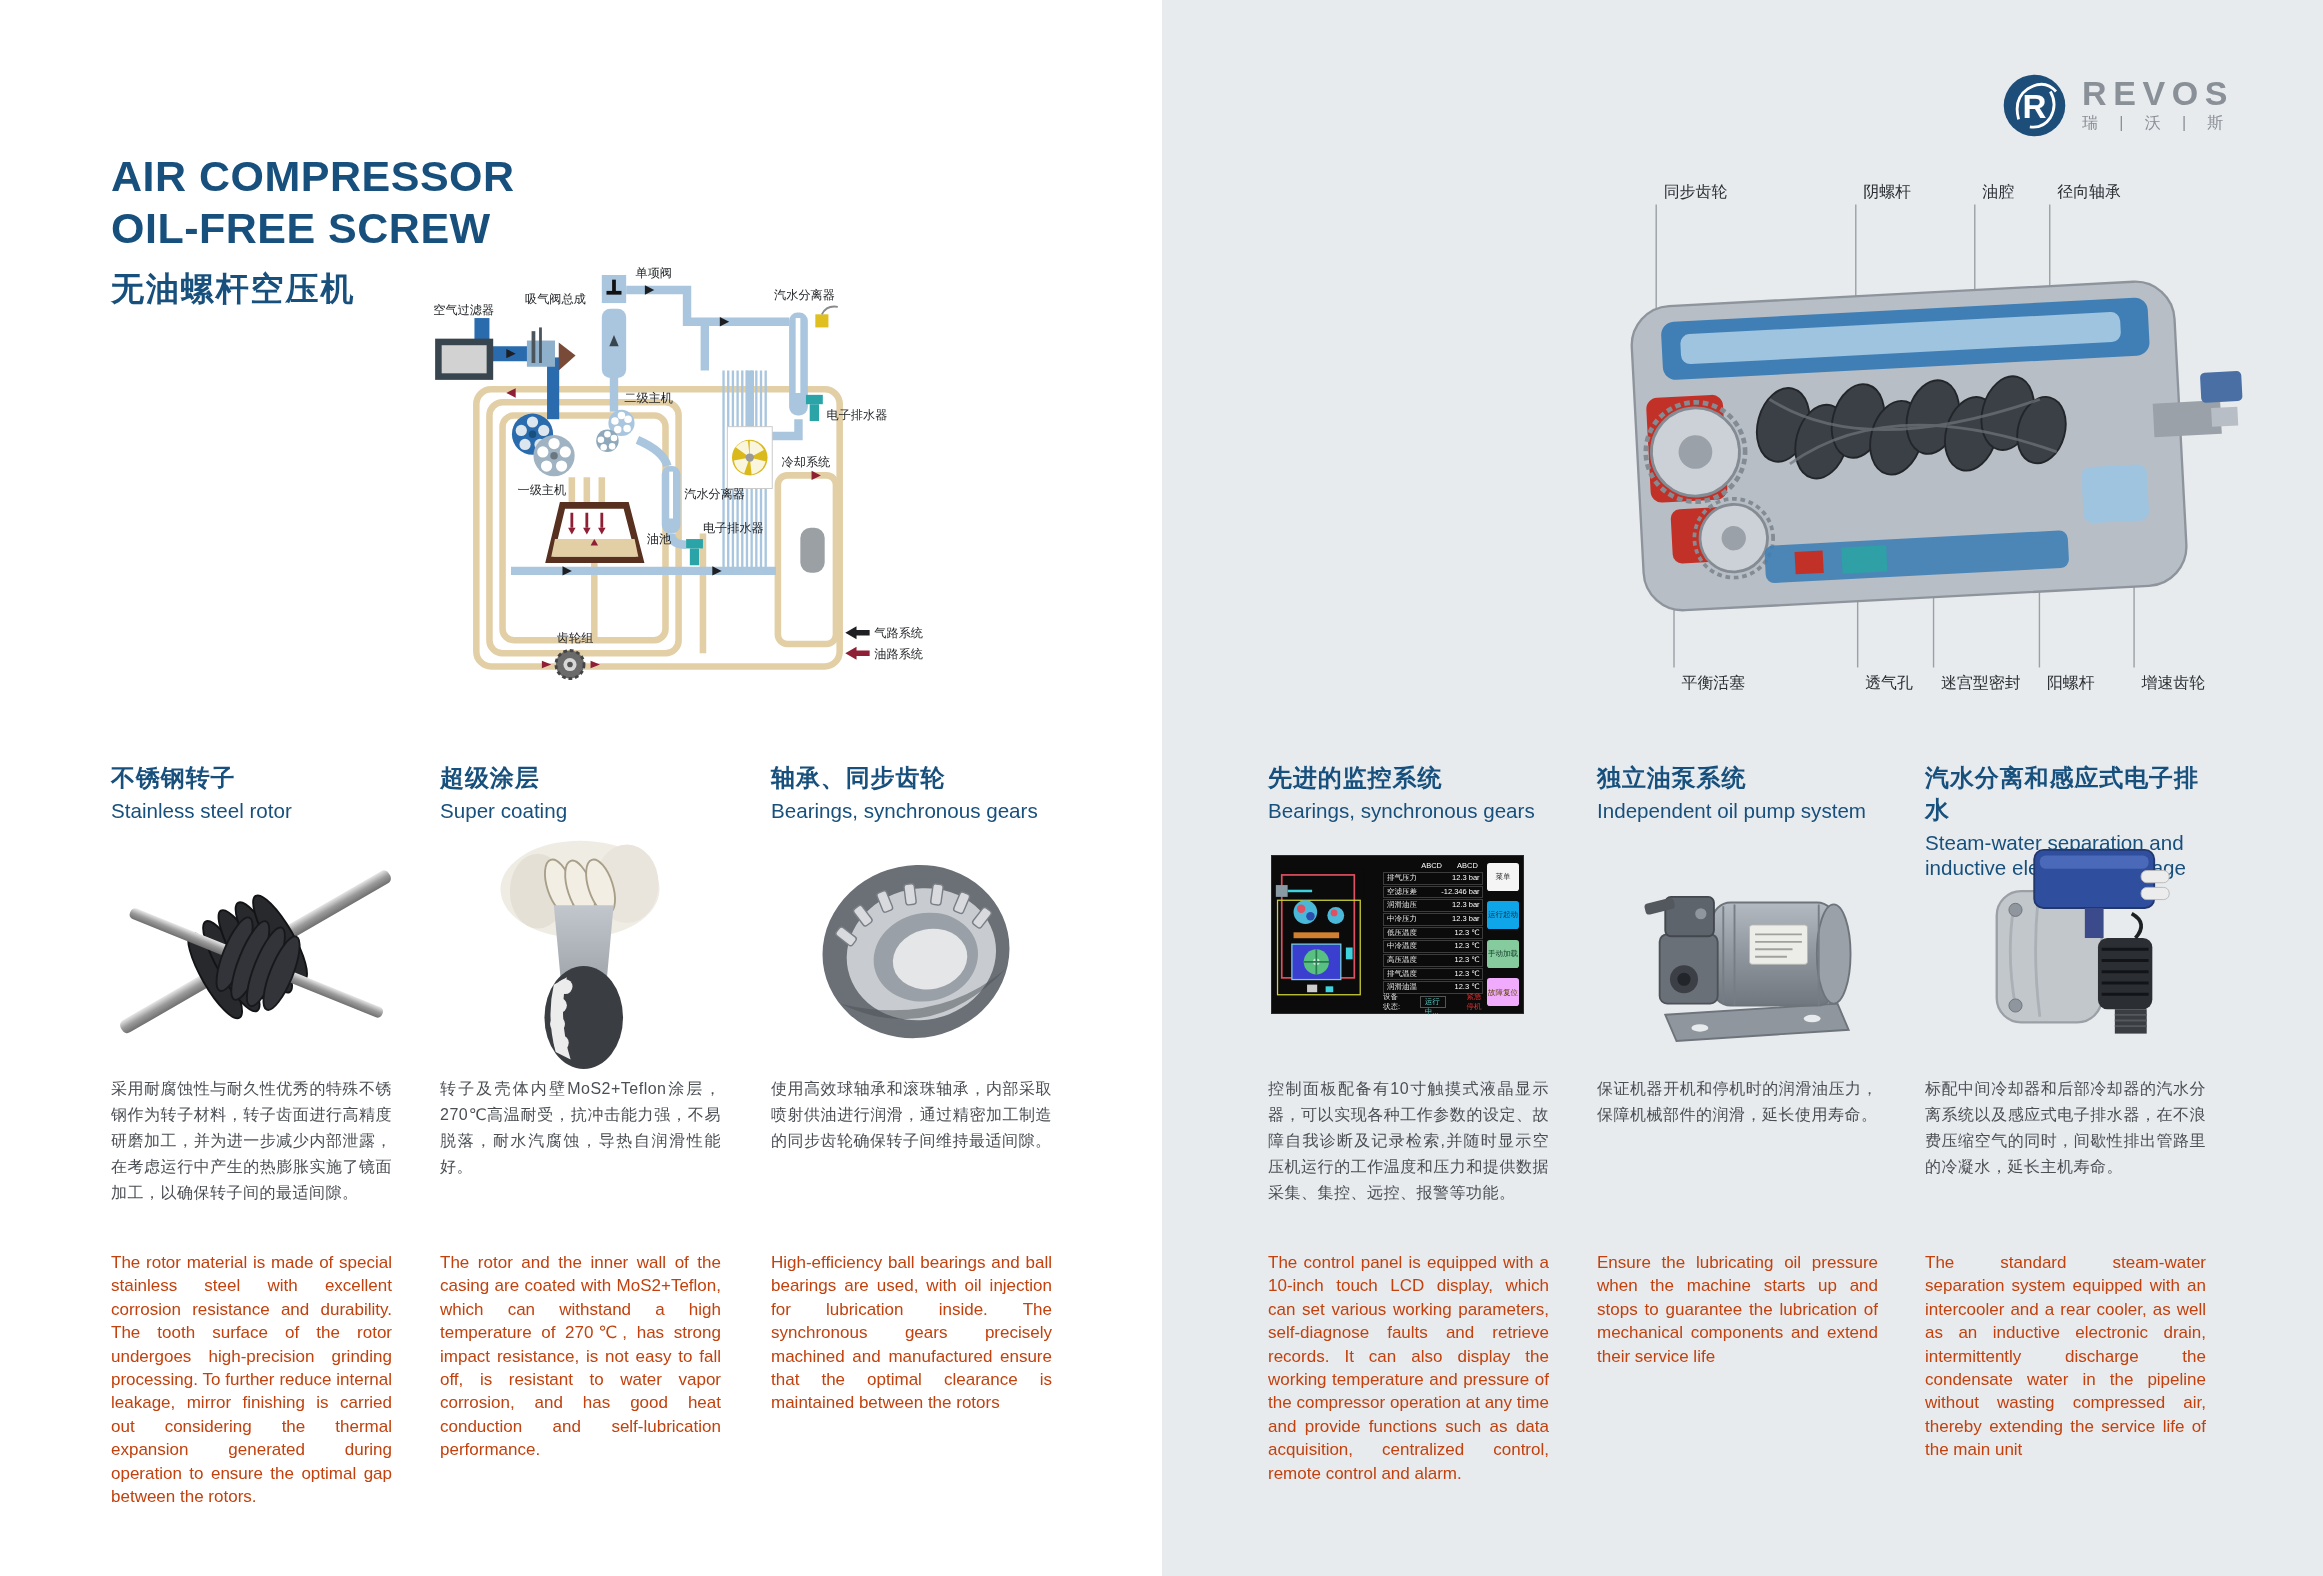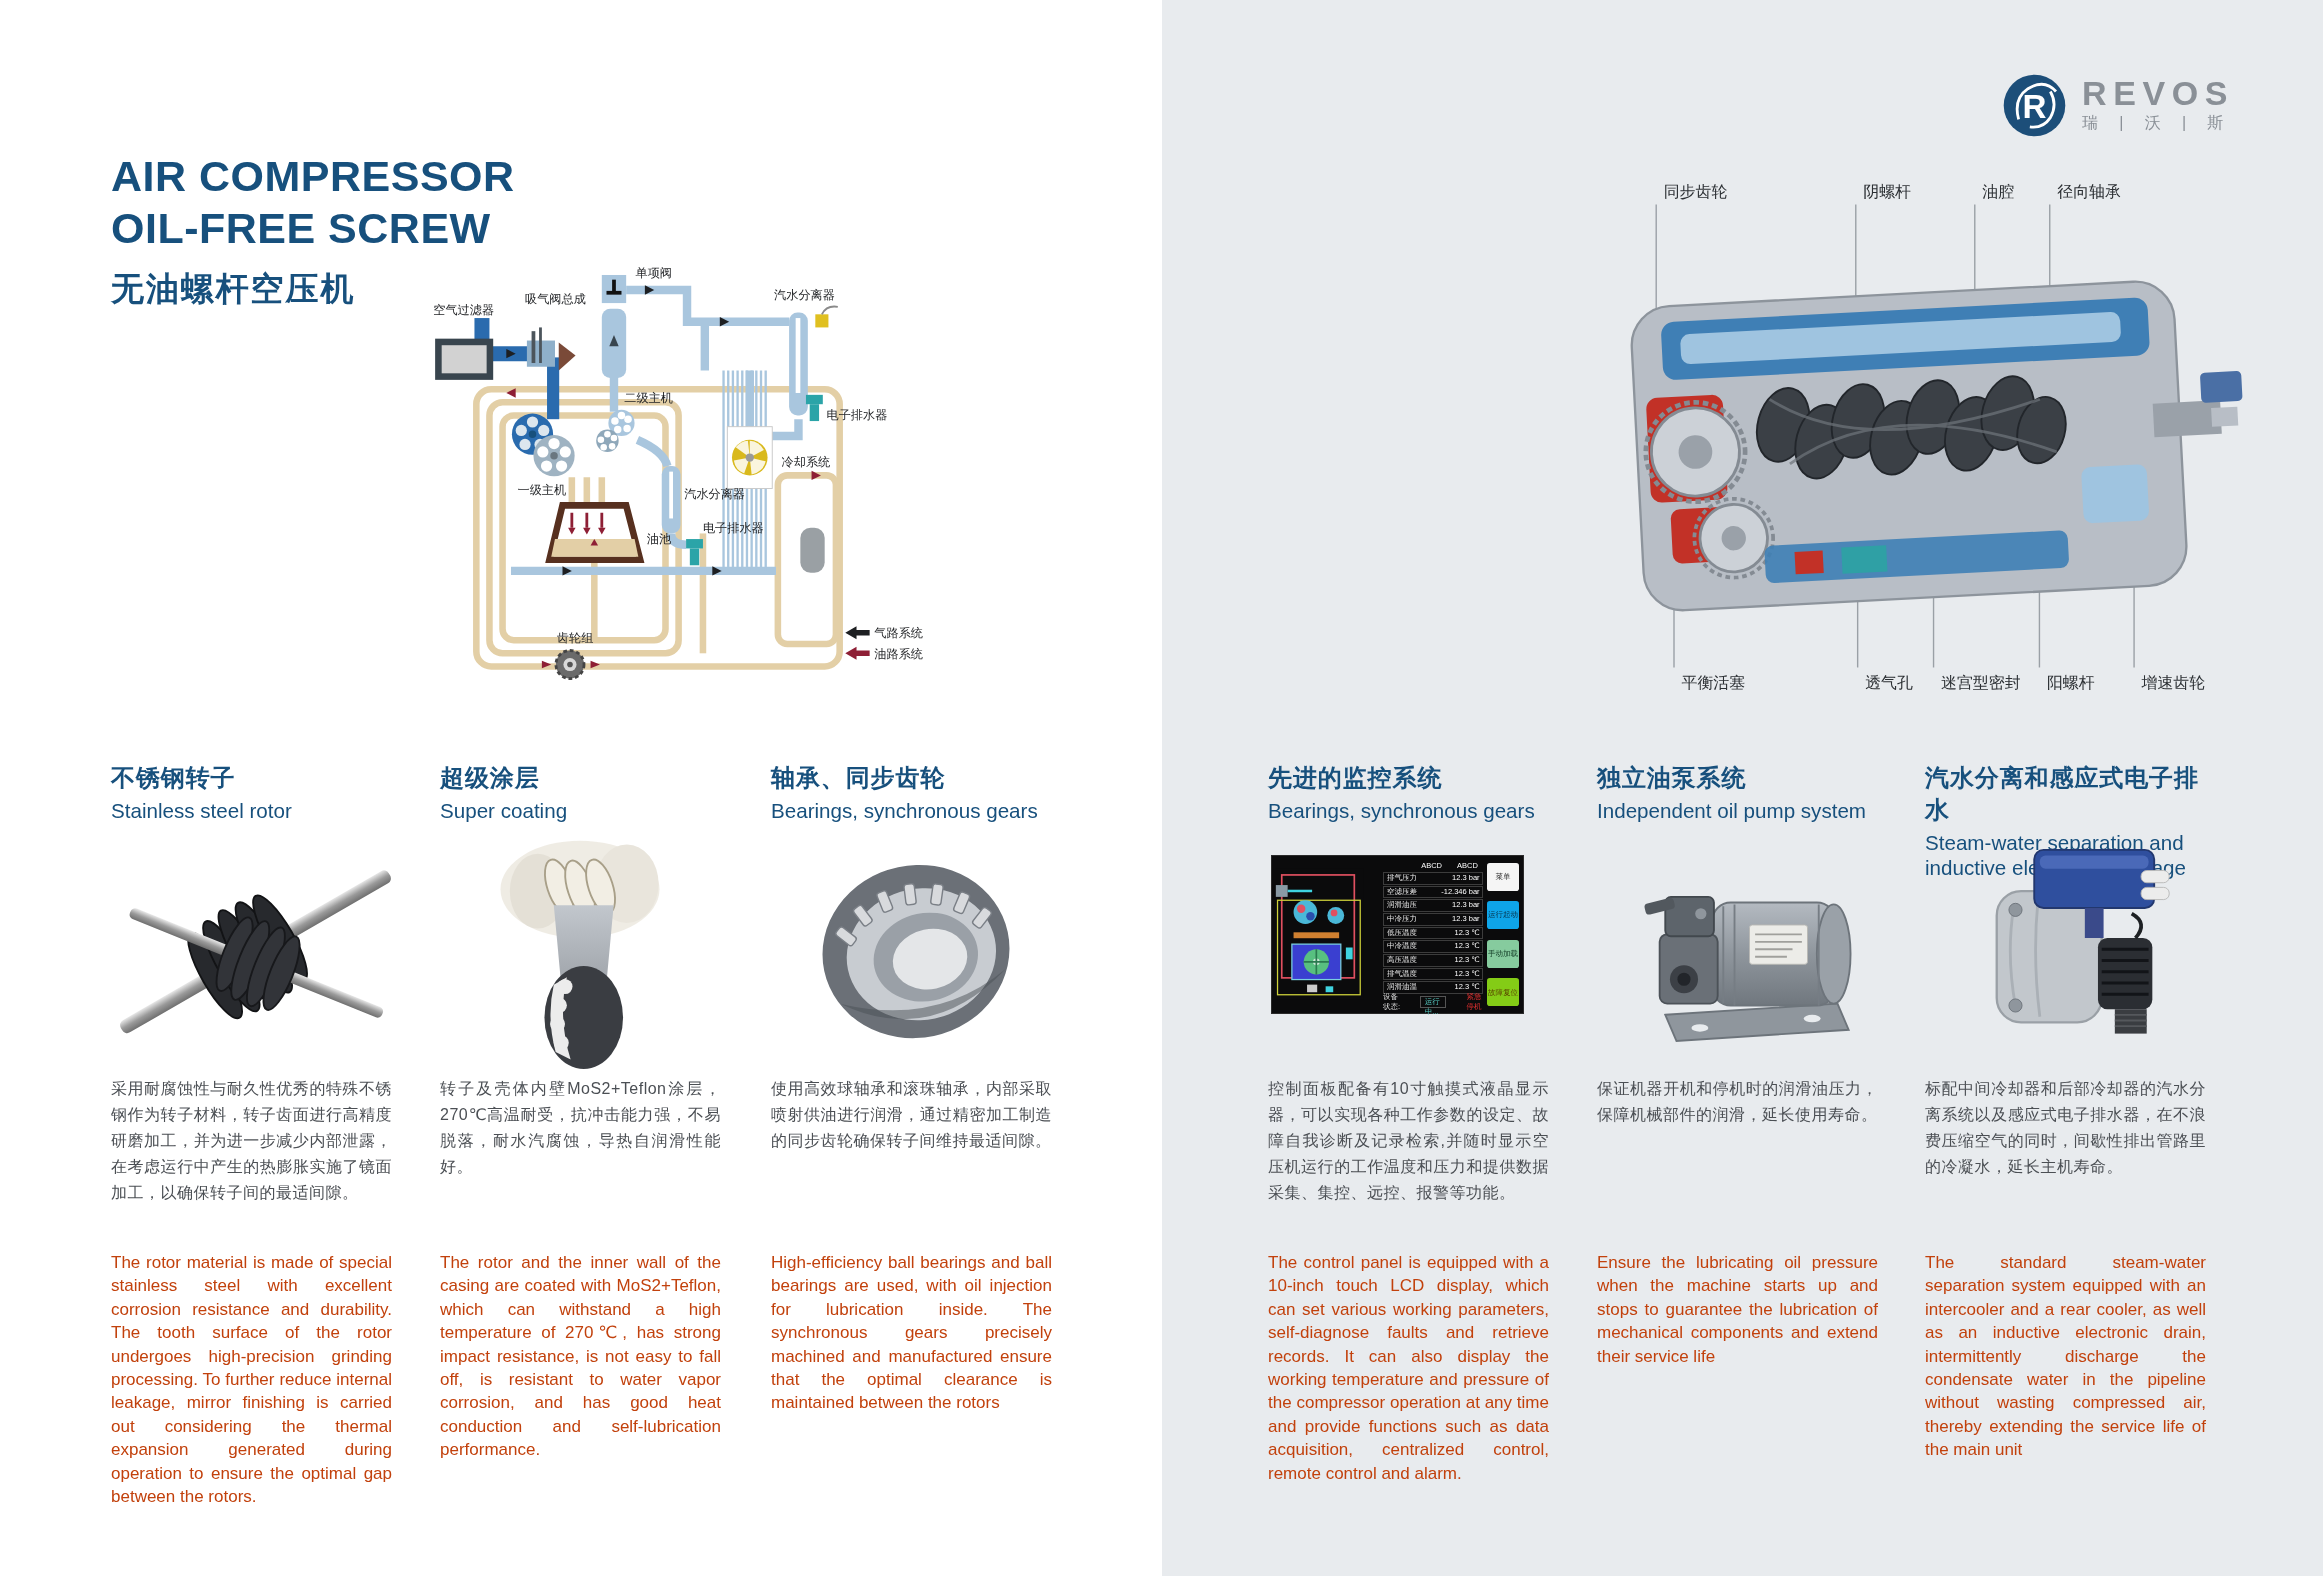--- a/index.html
+++ b/index.html
@@ -46,21 +46,21 @@
   .lcd-status{display:flex;align-items:center;gap:19px;margin-top:1.9px;font-size:7.5px;color:#ddd;height:12px;justify-content:center;}
   .lcd-status .sv{border:0.9px solid #555;padding:0 3.7px;color:#56c8c0;height:10.3px;line-height:10.3px;}
   .lcd-status .alarm{color:#e03030;margin-left:1.9px;}
   .lcd-btns{width:34px;margin-left:3.7px;display:flex;flex-direction:column;justify-content:space-between;padding:1.9px 0;}
   .lcd-btn{width:32px;height:28px;border-radius:2.8px;font-size:7.5px;line-height:9.4px;
     display:flex;align-items:center;justify-content:center;text-align:center;
     word-break:break-all;padding:0.9px;box-sizing:border-box;}
   .b-menu{background:#f5f5f5;color:#333;}
   .b-run{background:#0ea5e9;color:#07344c;}
   .b-load{background:#86cb9e;color:#123c26;}
-  .b-reset{background:#84cc16;color:#5a4400;}
+  .b-reset{background:#f0abfc;color:#5a4400;}
 </style>
 </head>
 <body>
 
 <div class="abs right-bg"></div>
 
 <div class="abs title">
   <div class="en">AIR COMPRESSOR</div>
   <div class="en">OIL-FREE SCREW</div>
   <div class="cn">无油螺杆空压机</div>

